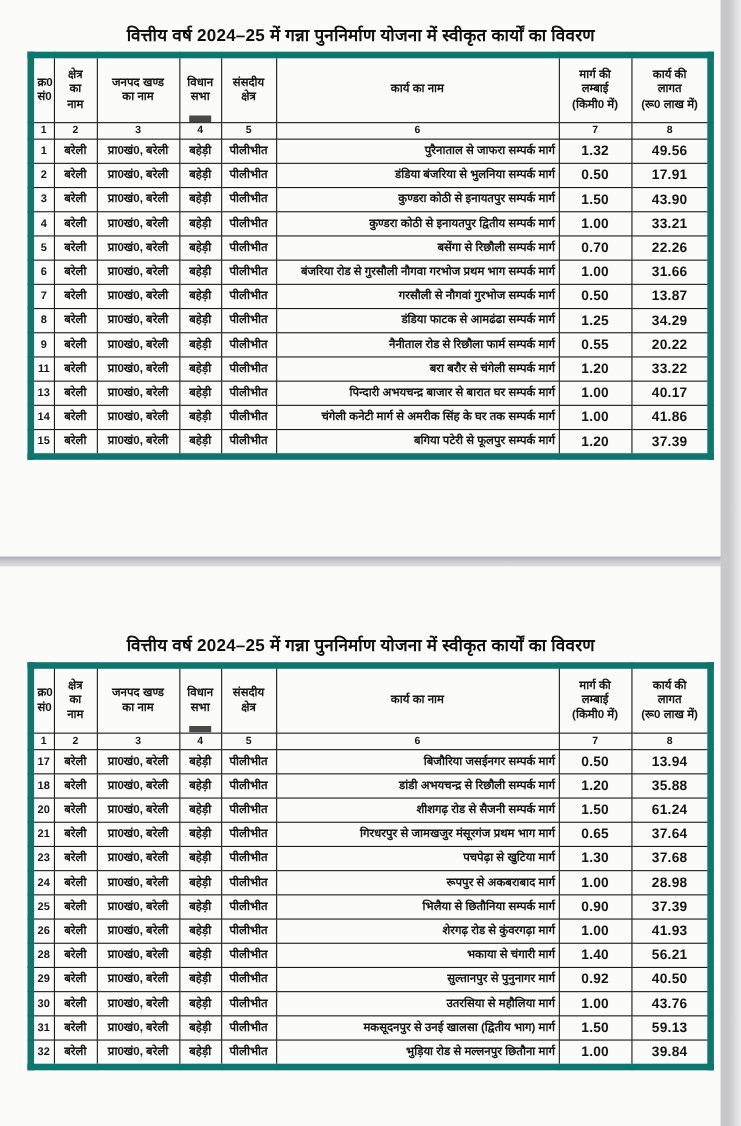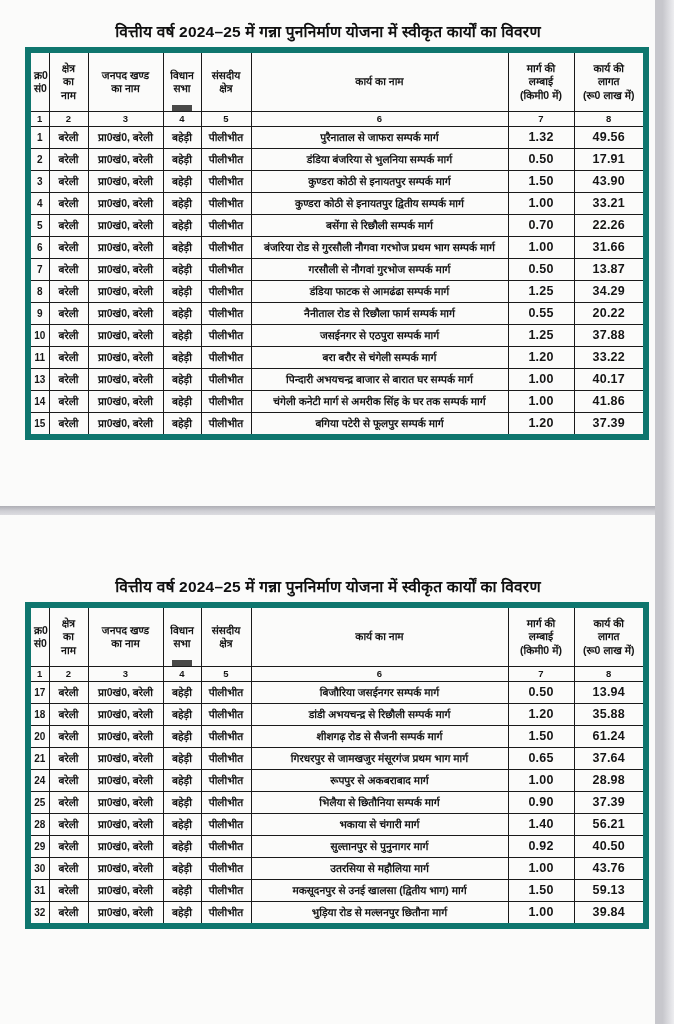--- a/index.html
+++ b/index.html
@@ -94,21 +94,21 @@
 
   
   td {
     height: 19px;
     font-size: 10.5px;
     font-weight: 600;
     text-align: center;
     line-height: 1.2;
   }
   td.c1 { font-size: 10px; font-weight: 700; }
-  td.c6 { text-align: center; }
+  td.c6 { text-align: right; }
   td.c7, td.c8 { font-size: 12.5px; font-weight: 700; letter-spacing: 0.2px; }
 </style>
 </head>
 <body>
 
 <div class="stage">
 
   <div class="page page-1">
     <h1 class="doc-title">वित्तीय वर्ष 2024–25 में गन्ना पुननिर्माण योजना में स्वीकृत कार्यों का विवरण</h1>
     <table class="works">
@@ -239,30 +239,20 @@
             <td class="c1">9</td>
             <td class="c2">बरेली</td>
             <td class="c3">प्रा0खं0, बरेली</td>
             <td class="c4">बहेड़ी</td>
             <td class="c5">पीलीभीत</td>
             <td class="c6">नैनीताल रोड से रिछौला फार्म सम्पर्क मार्ग</td>
             <td class="c7">0.55</td>
             <td class="c8">20.22</td>
           </tr>
           <tr>
-            <td class="c1">10</td>
-            <td class="c2">बरेली</td>
-            <td class="c3">प्रा0खं0, बरेली</td>
-            <td class="c4">बहेड़ी</td>
-            <td class="c5">पीलीभीत</td>
-            <td class="c6">जसईनगर से एठपुरा सम्पर्क मार्ग</td>
-            <td class="c7">1.25</td>
-            <td class="c8">37.88</td>
-          </tr>
-          <tr>
             <td class="c1">11</td>
             <td class="c2">बरेली</td>
             <td class="c3">प्रा0खं0, बरेली</td>
             <td class="c4">बहेड़ी</td>
             <td class="c5">पीलीभीत</td>
             <td class="c6">बरा बरौर से चंगेली सम्पर्क मार्ग</td>
             <td class="c7">1.20</td>
             <td class="c8">33.22</td>
           </tr>
           <tr>
@@ -381,40 +371,60 @@
             <td class="c1">21</td>
             <td class="c2">बरेली</td>
             <td class="c3">प्रा0खं0, बरेली</td>
             <td class="c4">बहेड़ी</td>
             <td class="c5">पीलीभीत</td>
             <td class="c6">गिरधरपुर से जामखजुर मंसूरगंज प्रथम भाग मार्ग</td>
             <td class="c7">0.65</td>
             <td class="c8">37.64</td>
           </tr>
           <tr>
+            <td class="c1">23</td>
+            <td class="c2">बरेली</td>
+            <td class="c3">प्रा0खं0, बरेली</td>
+            <td class="c4">बहेड़ी</td>
+            <td class="c5">पीलीभीत</td>
+            <td class="c6">पचपेढ़ा से खुटिया मार्ग</td>
+            <td class="c7">1.30</td>
+            <td class="c8">37.68</td>
+          </tr>
+          <tr>
             <td class="c1">24</td>
             <td class="c2">बरेली</td>
             <td class="c3">प्रा0खं0, बरेली</td>
             <td class="c4">बहेड़ी</td>
             <td class="c5">पीलीभीत</td>
             <td class="c6">रूपपुर से अकबराबाद मार्ग</td>
             <td class="c7">1.00</td>
             <td class="c8">28.98</td>
           </tr>
           <tr>
             <td class="c1">25</td>
             <td class="c2">बरेली</td>
             <td class="c3">प्रा0खं0, बरेली</td>
             <td class="c4">बहेड़ी</td>
             <td class="c5">पीलीभीत</td>
             <td class="c6">भिलैया से छितौनिया सम्पर्क मार्ग</td>
             <td class="c7">0.90</td>
             <td class="c8">37.39</td>
           </tr>
           <tr>
+            <td class="c1">26</td>
+            <td class="c2">बरेली</td>
+            <td class="c3">प्रा0खं0, बरेली</td>
+            <td class="c4">बहेड़ी</td>
+            <td class="c5">पीलीभीत</td>
+            <td class="c6">शेरगढ़ रोड से कुंवरगढ़ा मार्ग</td>
+            <td class="c7">1.00</td>
+            <td class="c8">41.93</td>
+          </tr>
+          <tr>
             <td class="c1">28</td>
             <td class="c2">बरेली</td>
             <td class="c3">प्रा0खं0, बरेली</td>
             <td class="c4">बहेड़ी</td>
             <td class="c5">पीलीभीत</td>
             <td class="c6">भकाया से चंगारी मार्ग</td>
             <td class="c7">1.40</td>
             <td class="c8">56.21</td>
           </tr>
           <tr>

